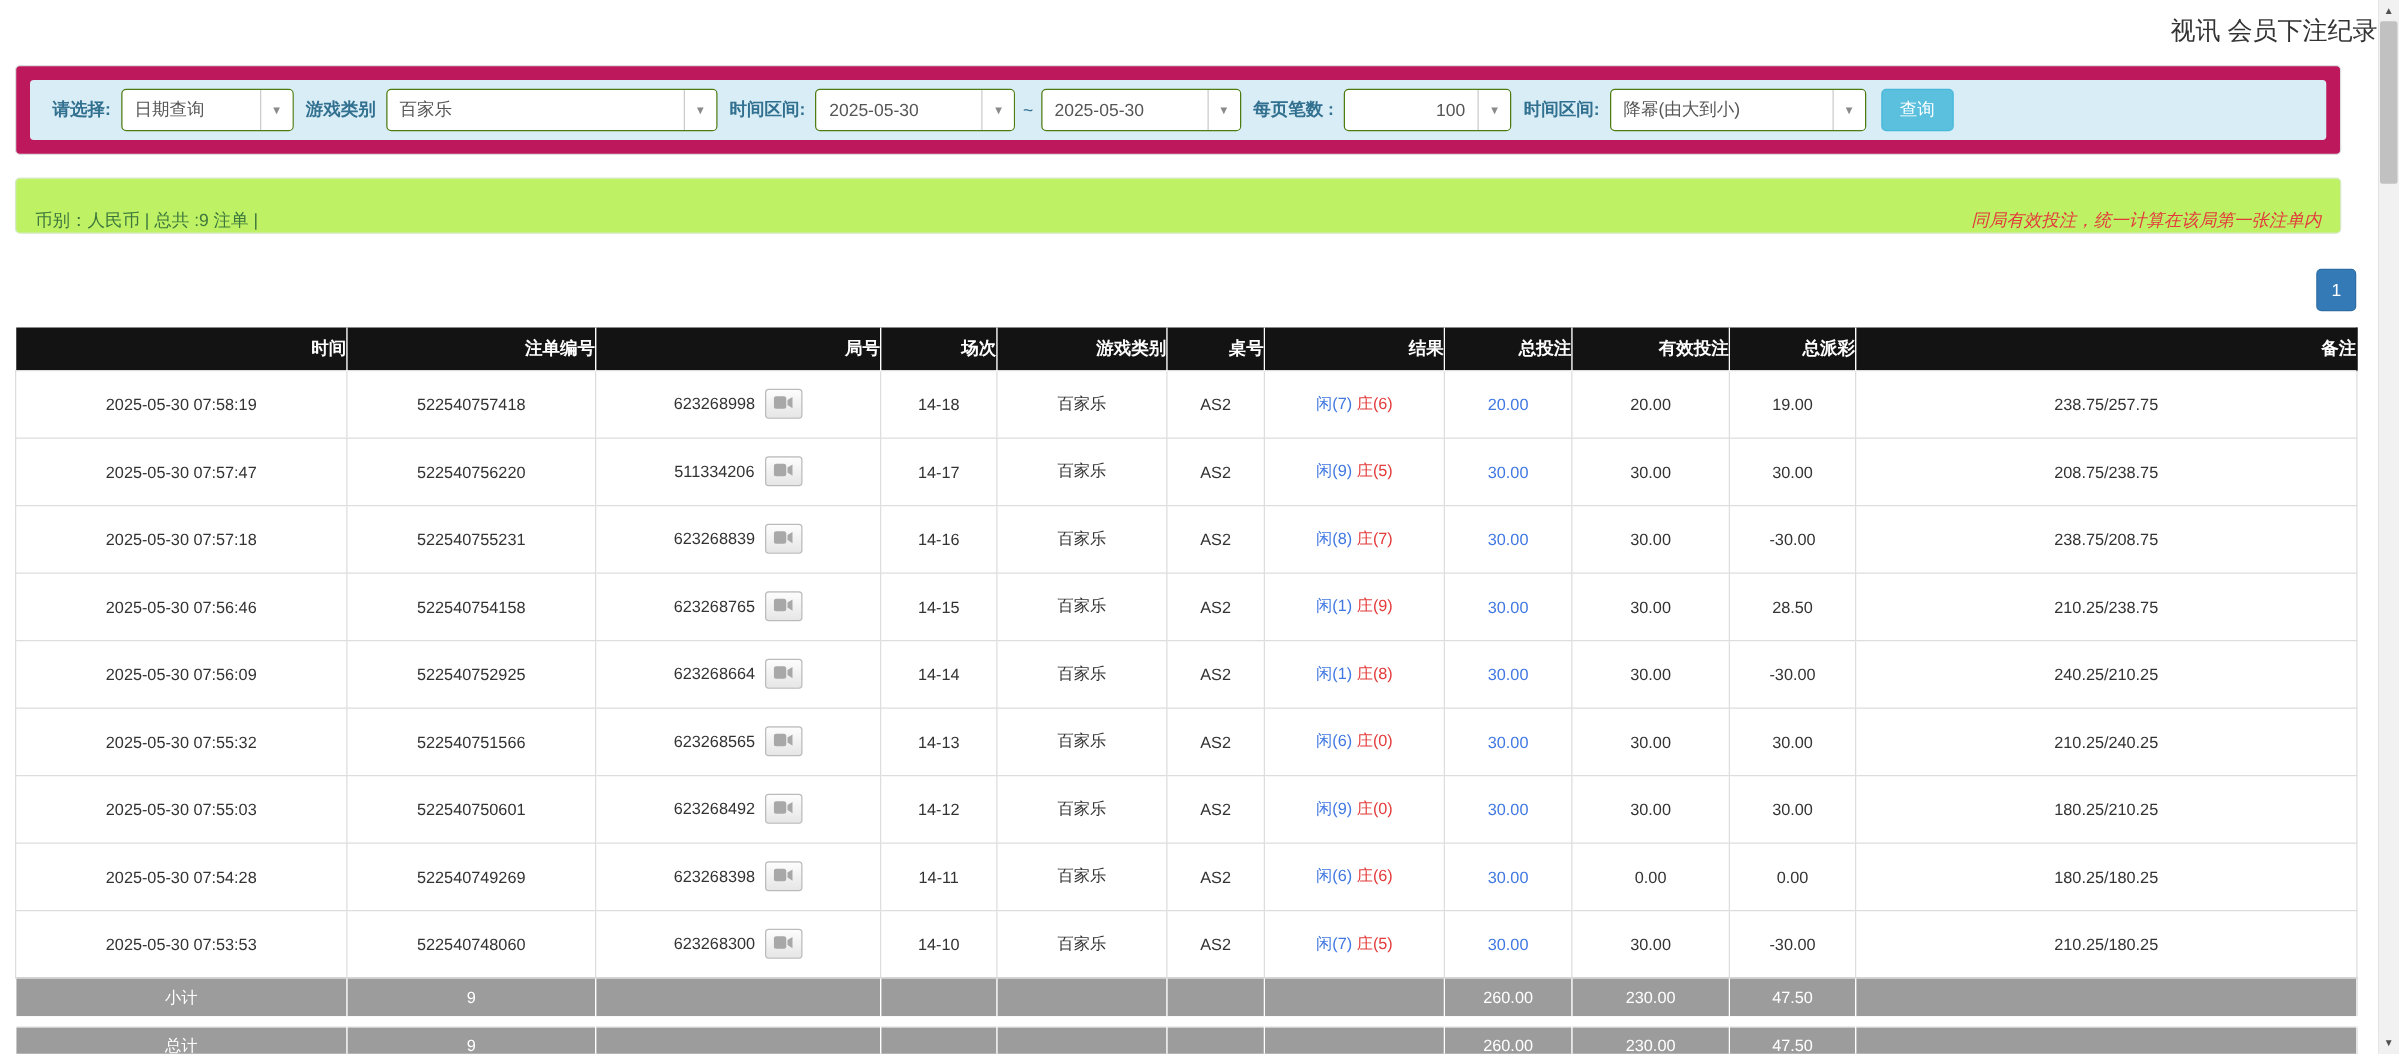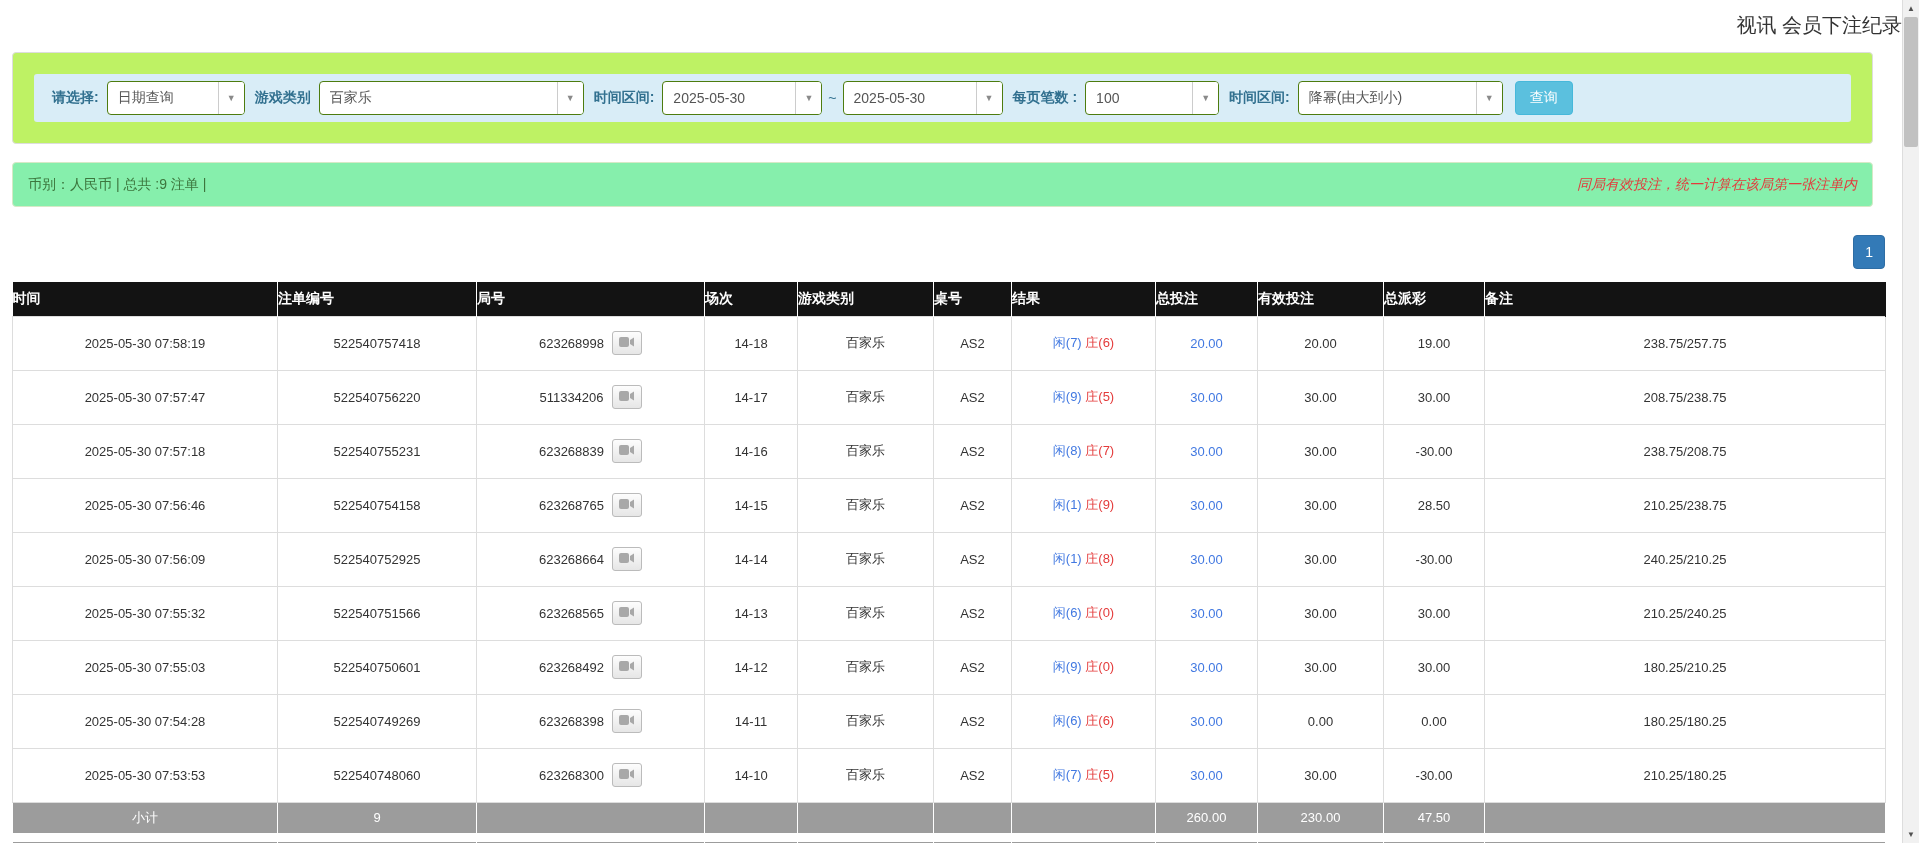--- a/index.html
+++ b/index.html
@@ -4,59 +4,59 @@
 <style>
   * { box-sizing: border-box; margin: 0; padding: 0; }
   html, body { width: 1919px; height: 843px; overflow: hidden; background: #fff;
     font-family: "Liberation Sans", "DejaVu Sans", sans-serif; }
   .page { width: 1902px; position: relative; }
 
   .page-title { margin: 10px 0 0 17px; font-size: 20px; color: #333; line-height: 30px; text-align: right; }
 
   
   .filter-panel { margin: 12px 0 0 12px; width: 1861px; border: 1px solid #ddd;
-    border-radius: 4px; padding: 21px; background: #bef264; }
+    border-radius: 4px; padding: 11px; background: #be185d; }
   .filter-bar { background: #d9edf7; border-radius: 3px; padding: 7px 8px;
     display: flex; align-items: center; }
   .flabel { color: #31708f; font-weight: bold; font-size: 14px; white-space: nowrap;
     margin: 0 8px 0 10px; flex-shrink: 0; }
   .combo { background: #fff; border: 1px solid #4d7c0f; border-radius: 4px; height: 34px;
     display: flex; align-items: center; overflow: hidden; flex-shrink: 0; }
   .combo-val { flex: 1; padding: 0 10px; font-size: 14px; color: #555; white-space: nowrap; }
   .combo-arrow { width: 26px; height: 100%; border-left: 1px solid #ccc;
     display: flex; align-items: center; justify-content: center;
     color: #8a8a8a; font-size: 9px; background: #fff; }
   .w-type  { width: 138px; }
   .w-game  { width: 265px; }
   .w-date  { width: 160px; }
-  .w-size  { width: 134px; }
+  .w-size  { width: 134px; text-align: right; }
   .w-sort  { width: 205px; }
   .tilde { color: #31708f; font-size: 14px; margin: 0 6px; }
   .search-btn { margin-left: 12px; background: #5bc0de; border: 1px solid #46b8da;
     color: #fff; font-size: 14px; border-radius: 4px; height: 34px; padding: 0 14px;
     cursor: pointer; flex-shrink: 0; }
 
   
-  .info-bar { margin: 18px 0 0 12px; width: 1861px; height: 45px; background: #86efac;
-    border: 1px solid #d6e9c6; border-radius: 4px; display: flex; align-items: center;
+  .info-bar { margin: 18px 0 0 12px; width: 1861px; height: 45px; background: #bef264;
+    border: 1px solid #d6e9c6; border-radius: 4px; display: flex; align-items: flex-end;
     justify-content: space-between; padding: 0 15px; font-size: 14px; }
   .info-left  { color: #3c763d; }
   .info-right { color: #e4393c; font-style: italic; }
 
   
   .pagination { margin: 28px 0 0 12px; width: 1873px; display: flex; justify-content: flex-end; }
   .page-btn { background: #337ab7; border: 1px solid #2e6da4; color: #fff; font-size: 14px;
     min-width: 30px; height: 34px; border-radius: 4px; cursor: pointer; padding: 0 11px; }
 
   
   .grid { margin-left: 12px; width: 1873px; border-collapse: collapse; table-layout: fixed;
     margin-top: 13px; }
   .grid.cont { margin-top: 7px; }
   .grid th { background: #131313; color: #fff; font-size: 14px; font-weight: bold;
-    height: 34px; border-right: 1px solid #fff; text-align: left; }
+    height: 34px; border-right: 1px solid #fff; text-align: right; }
   .grid th:last-child { border-right: 1px solid #131313; }
   .grid td { border: 1px solid #ddd; height: 54px; text-align: center; font-size: 13px;
     color: #333; vertical-align: middle; }
   .round-num { vertical-align: middle; }
   .round-btn { display: inline-flex; align-items: center; justify-content: center;
     margin-left: 8px; width: 30px; height: 24px; border: 1px solid #bbb; border-radius: 3px;
     background: linear-gradient(#fdfdfd, #e6e6e6); cursor: pointer; vertical-align: middle; }
   .res-player { color: #4178e1; }
   .res-banker { color: #e43b3b; }
   .amt-link { color: #4178e1; cursor: pointer; text-decoration: none; }

